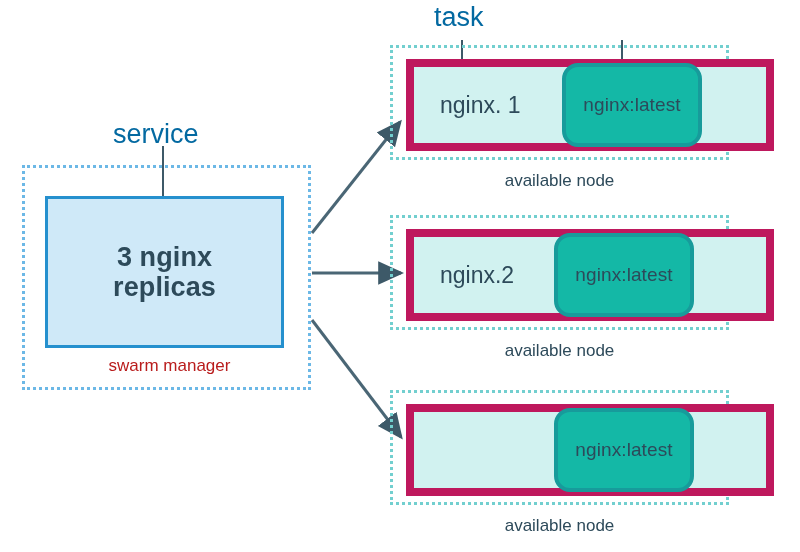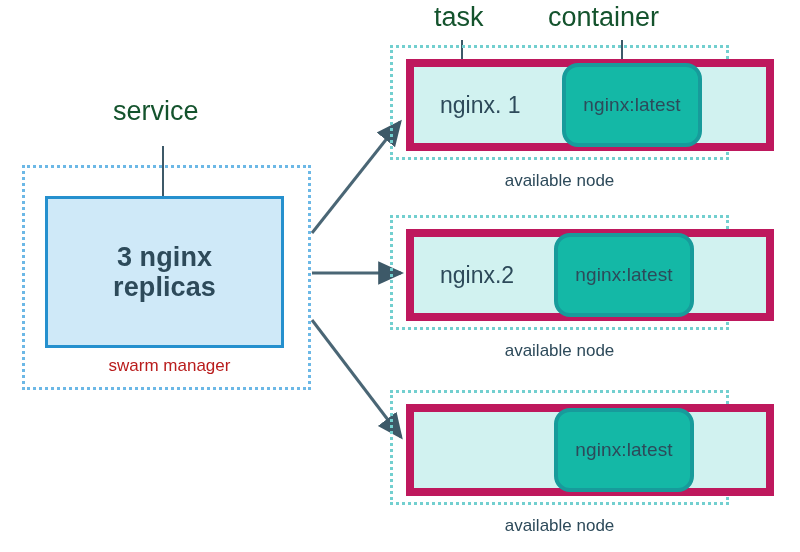--- a/index.html
+++ b/index.html
@@ -28,23 +28,23 @@
     letter-spacing:.1px;
     font-weight:bold;
   }
   .manager-caption{
     position:absolute;left:0;top:188px;width:289px;text-align:center;
     font-size:17px;color:#b91c1c;
   }
 
   
   .callout{
-    position:absolute;font-size:27px;color:#14532d;white-space:nowrap;
+    position:absolute;font-size:27px;color:#0369a1;white-space:nowrap;
   }
-  .callout-service{left:113px;top:96px;}
+  .callout-service{left:113px;top:119px;}
   .callout-task{left:434px;top:2px;}
   .callout-container{left:548px;top:2px;}
 
   
   .node-group{position:absolute;width:339px;}
   .node-dashed{
     position:absolute;left:0;top:0;width:339px;height:115px;
     border:3px dotted #72cfcf;box-sizing:border-box;
   }
   .node-box{
@@ -89,21 +89,20 @@
 
     <line x1="312" y1="233" x2="400" y2="122" stroke="#4a6675" stroke-width="3" marker-end="url(#ah)"></line>
 
     <line x1="312" y1="273" x2="401" y2="273" stroke="#4a6675" stroke-width="3" marker-end="url(#ah)"></line>
 
     <line x1="312" y1="320" x2="401" y2="437" stroke="#4a6675" stroke-width="3" marker-end="url(#ah)"></line>
   </svg>
 
   <div class="callout callout-service">service</div>
   <div class="callout callout-task">task</div>
-  <div class="callout callout-container">container</div>
 
   <div class="manager-group">
     <div class="manager-box">
       <div class="manager-box-label">
         <div>3 nginx</div>
         <div>replicas</div>
       </div>
     </div>
     <div class="manager-caption">swarm manager</div>
   </div>

